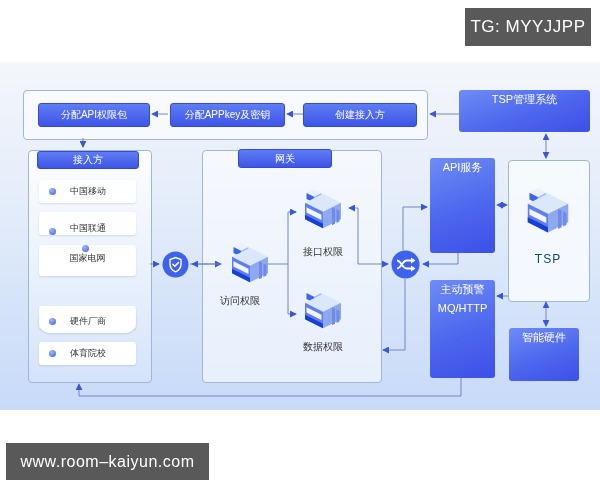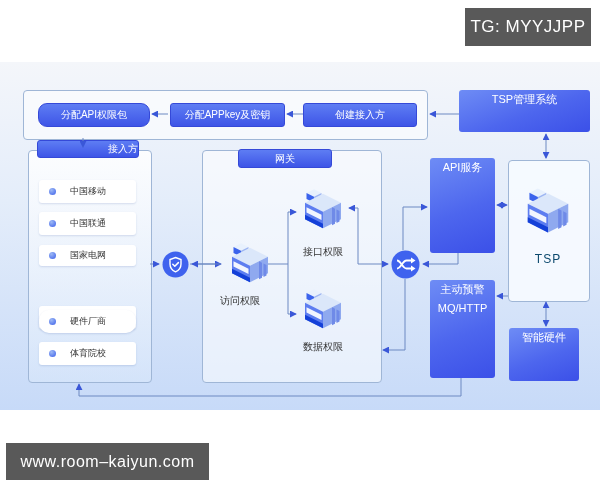--- a/index.html
+++ b/index.html
@@ -39,47 +39,47 @@
 <div class="abs stage"></div>
 
 <div class="abs badge" style="left:465px;top:8px;width:126px;height:38px;font-size:17px;">
   <span>TG: MYYJJPP</span>
 </div>
 <div class="abs badge" style="left:6px;top:443px;width:203px;height:37px;">
   <span>www.room–kaiyun.com</span>
 </div>
 
 <div class="abs panel flat" style="left:23px;top:90px;width:403px;height:48px;"></div>
-<div class="abs btn" style="left:38px;top:103px;width:110px;height:22px;border-radius:9px;">
+<div class="abs btn" style="left:38px;top:103px;width:110px;height:22px;">
   <span>分配API权限包</span>
 </div>
 <div class="abs btn" style="left:170px;top:103px;width:113px;height:22px;">
   <span>分配APPkey及密钥</span>
 </div>
 <div class="abs btn" style="left:303px;top:103px;width:112px;height:22px;">
   <span>创建接入方</span>
 </div>
 
 <div class="abs bigbox" style="left:459px;top:90px;width:131px;height:42px;">
   <span>TSP管理系统</span>
 </div>
 
 <div class="abs panel" style="left:28px;top:150px;width:122px;height:231px;"></div>
-<div class="abs btn" style="left:37px;top:140px;width:100px;height:16px;justify-content:flex-end;">
+<div class="abs btn" style="left:37px;top:151px;width:100px;height:16px;">
   <span>接入方</span>
 </div>
 <div class="abs litem" style="left:39px;top:180px;width:97px;height:23px;">
   <span class="dot"></span>
   <span>中国移动</span>
 </div>
-<div class="abs litem" style="left:39px;top:212px;width:97px;height:23px;">
+<div class="abs litem" style="left:39px;top:212px;width:97px;height:23px;align-items:flex-end;">
   <span class="dot"></span>
   <span>中国联通</span>
 </div>
-<div class="abs litem" style="left:39px;top:245px;width:97px;height:21px;">
+<div class="abs litem" style="left:39px;top:245px;width:97px;height:31px;flex-direction:column;">
   <span class="dot"></span>
   <span>国家电网</span>
 </div>
 <div class="abs litem" style="left:39px;top:277px;width:97px;height:23px;margin-top:29px;">
   <span class="dot"></span>
   <span>集成公司</span>
 </div>
 <div class="abs litem" style="left:39px;top:310px;width:97px;height:23px;border-radius:10px;">
   <span class="dot"></span>
   <span>硬件厂商</span>

